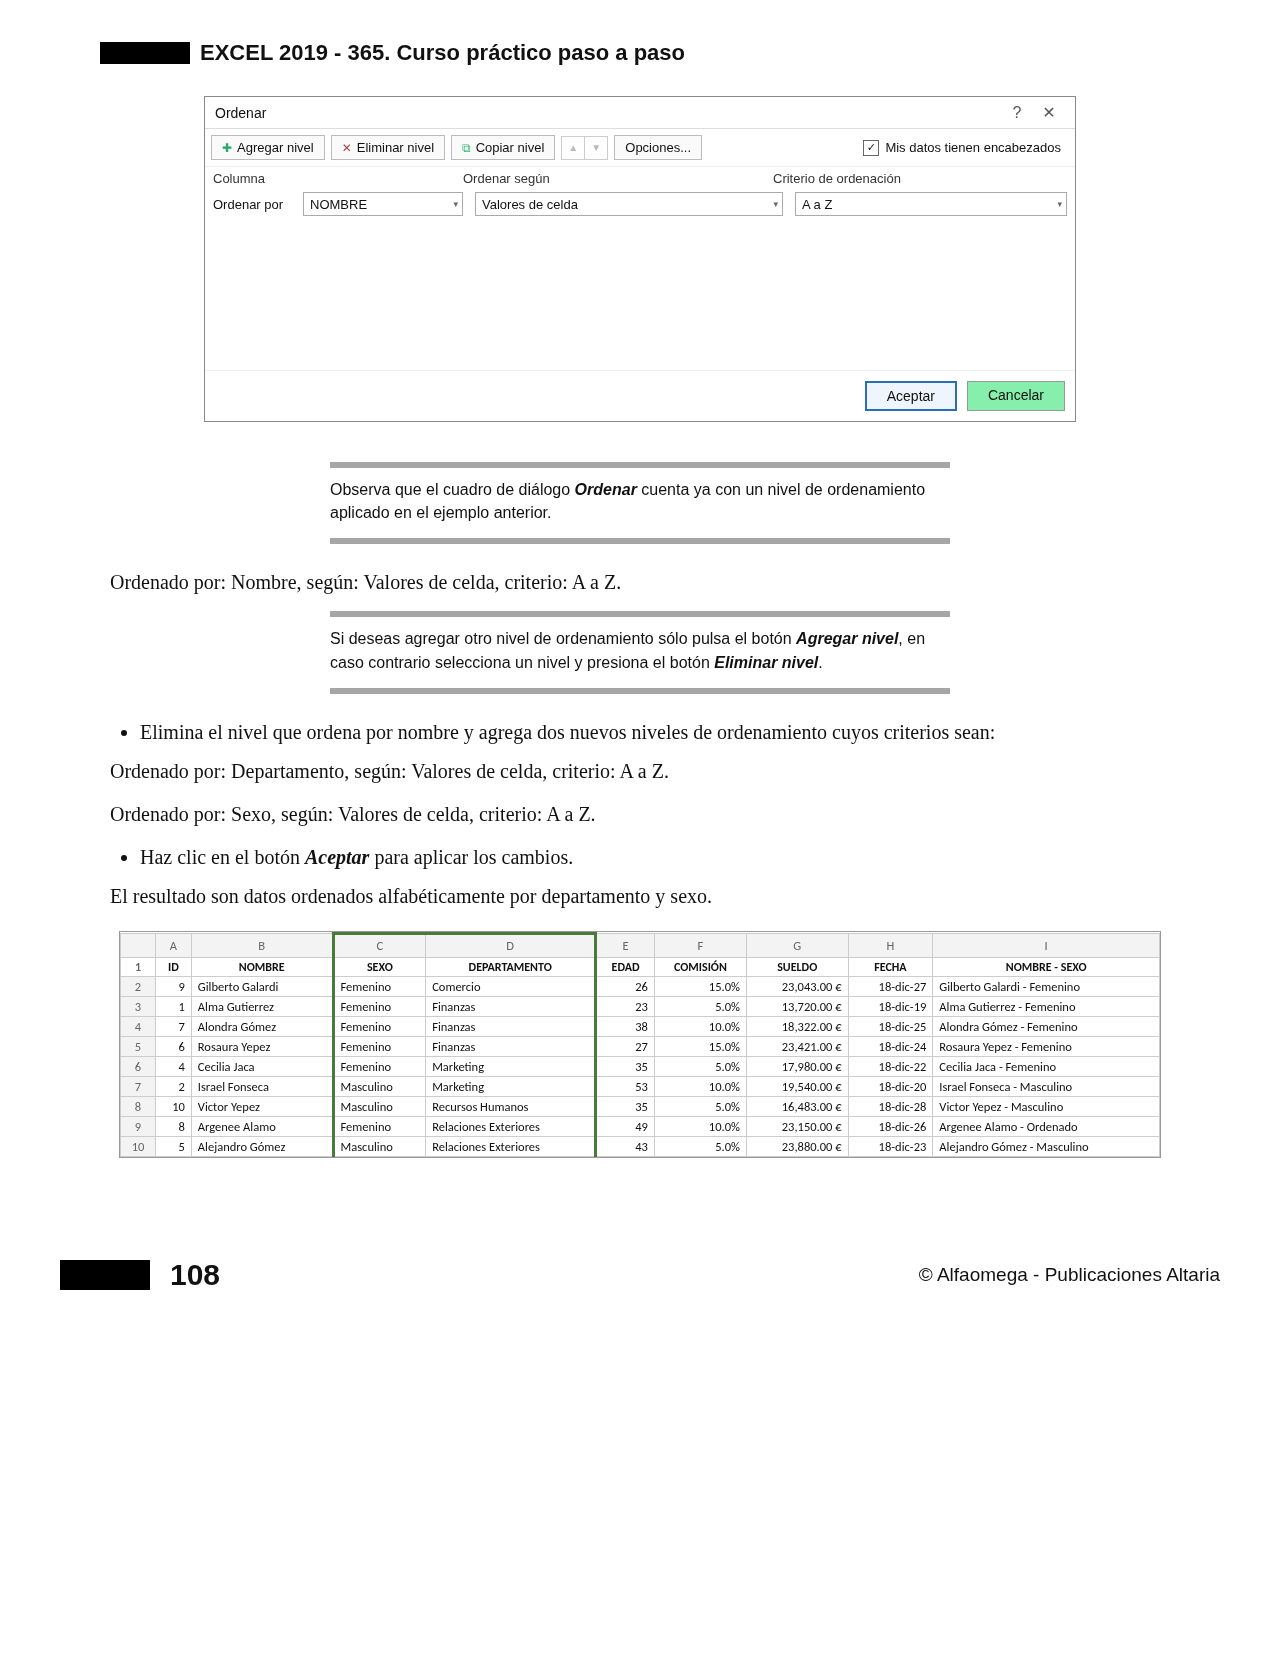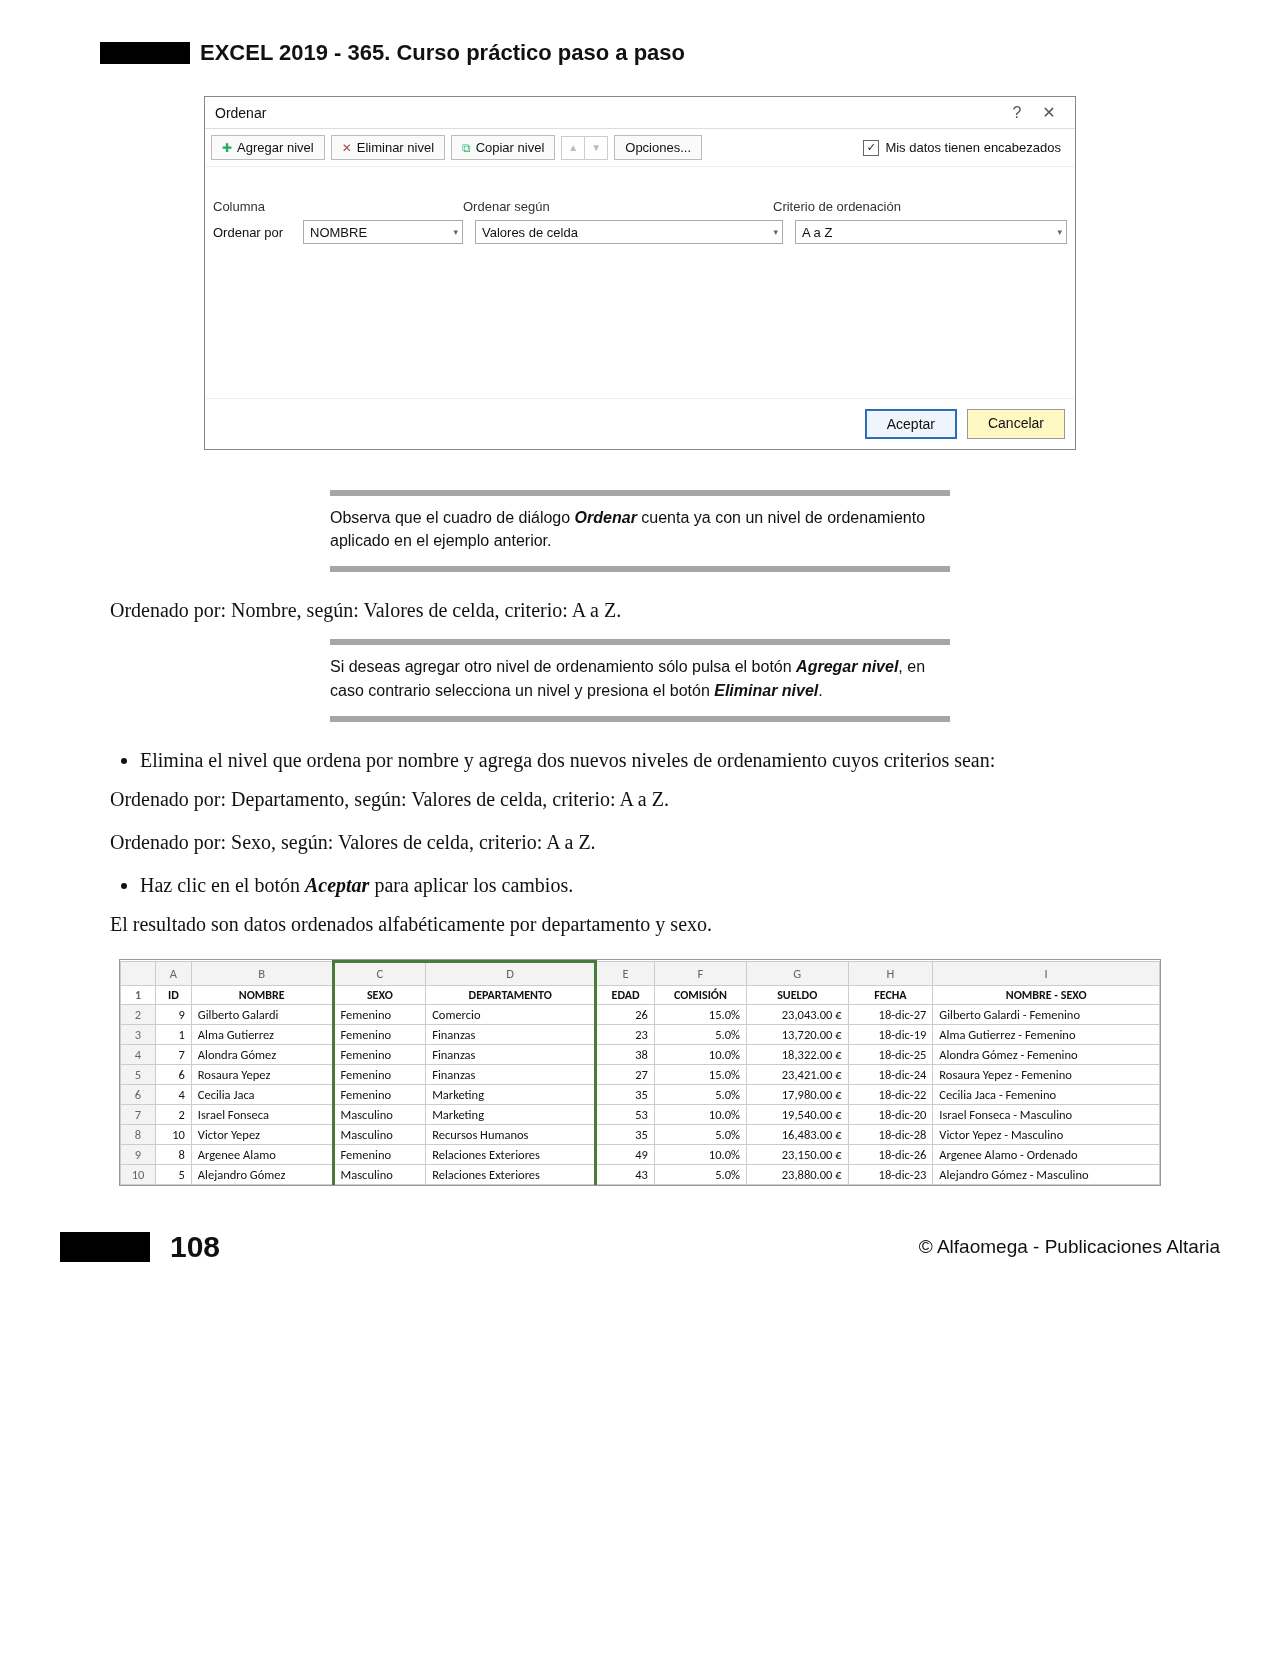--- a/index.html
+++ b/index.html
@@ -91,21 +91,20 @@
     width: 14px; height: 14px;
     border: 1px solid #666;
     display: flex; align-items: center; justify-content: center;
     font-size: 11px; color: #222;
   }
   .sd-headers {
     display: flex;
     padding: 4px 8px;
     font-size: 13px;
     color: #333;
-    margin-top: 28px;
   }
   .sd-col1 { width: 250px; }
   .sd-col2 { width: 310px; }
   .sd-col3 { flex: 1; }
   .sd-row {
     display: flex;
     padding: 2px 8px 4px;
     align-items: center;
     font-size: 13px;
   }
@@ -129,21 +128,21 @@
   }
   .sd-footer {
     display: flex;
     justify-content: flex-end;
     gap: 10px;
     padding: 10px;
   }
   .sd-footer .dlg-btn {
     border: 1px solid #999;
     padding: 5px 20px;
-    background: #fef9c3;
+    background: #86efac;
     font-size: 14px;
   }
   .sd-footer .dlg-btn.primary {
     border: 2px solid #2a6ebb;
     background: #eef5fc;
   }
 
   
   .callout {
     margin: 10px auto 24px;
@@ -211,21 +210,21 @@
   table.sheet td.num { text-align: right; }
   .greenbox-left { border-left: 3px solid #4a7a3a !important; }
   .greenbox-right { border-right: 3px solid #4a7a3a !important; }
   .greenbox-top { border-top: 3px solid #4a7a3a !important; }
   .greenbox-bottom { border-bottom: 3px solid #4a7a3a !important; }
 
   .page-footer {
     display: flex;
     align-items: center;
     justify-content: space-between;
-    margin-top: 44px;
+    margin-top: 100px;
   }
   .page-footer .left {
     display: flex; align-items: center;
   }
   .page-footer .pnum {
     font-size: 30px;
     font-weight: bold;
     margin-left: 10px;
   }
   .page-footer .copyright {

